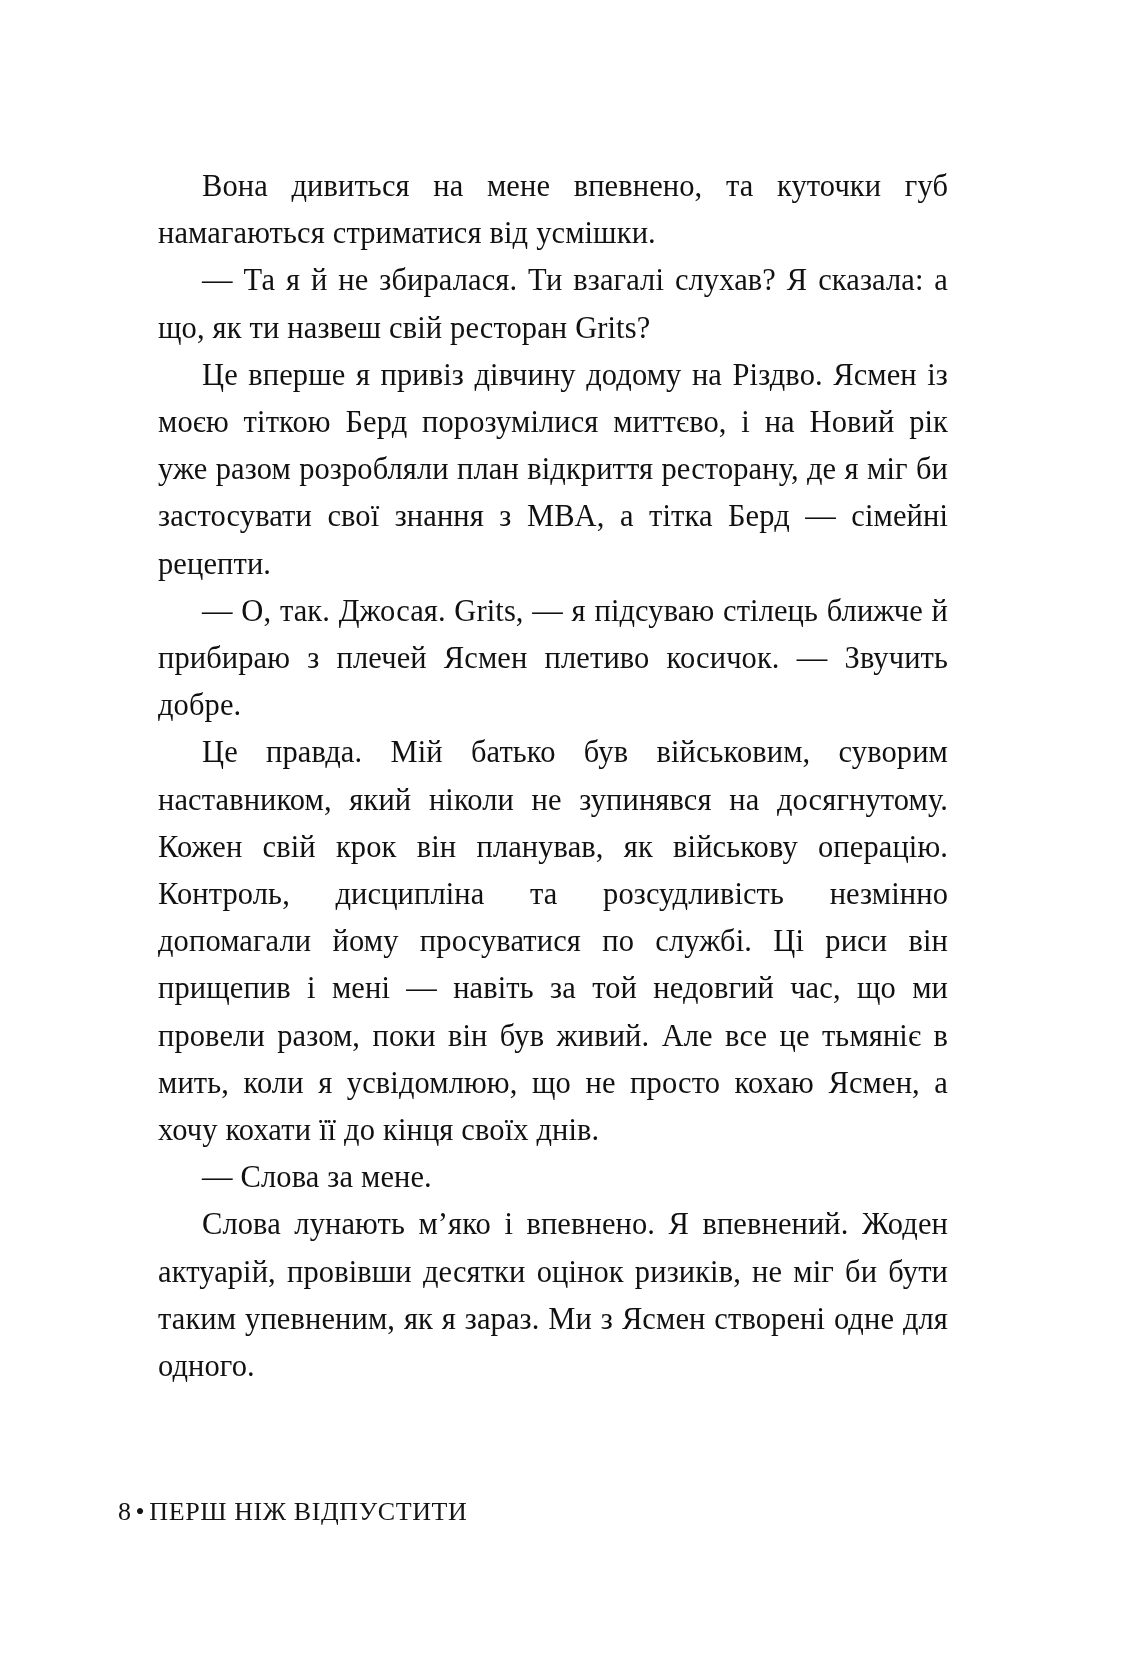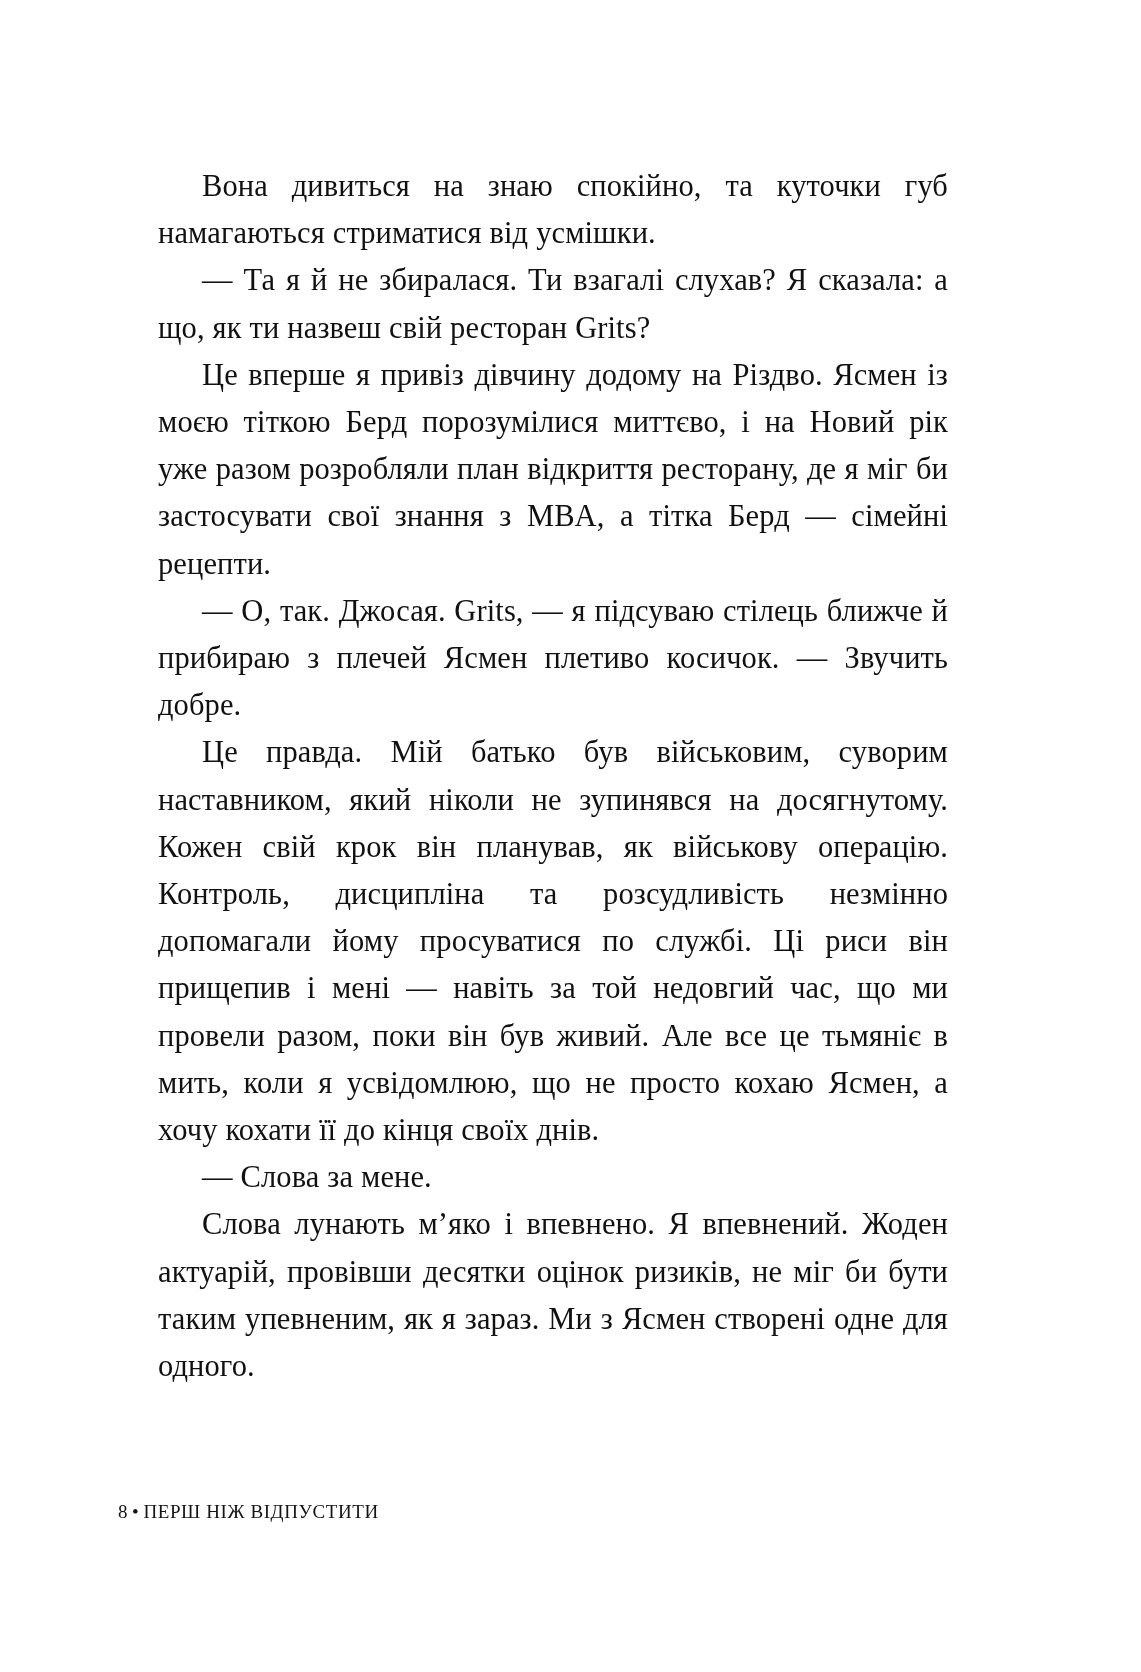--- a/index.html
+++ b/index.html
@@ -46,37 +46,37 @@
     font-family: Liberation Serif, serif;
   }
   
   .para.nolast {
     text-align: justify;
   }
   .footer {
     position: absolute;
     left: 118px;
     top: 1497px;
-    font-size: 19px;
+    font-size: 26px;
     line-height: 30px;
     letter-spacing: 0.6px;
     color: #141414;
     white-space: nowrap;
   }
   .footer .sep {
     padding: 0 4px;
   }
 </style>
 </head>
 <body>
 
 <div class="page">
 
   <div class="text-block">
-    <p class="para nolast">Вона дивиться на знаю спокійно, та куточки губ намагаються стриматися від усмішки.</p>
+    <p class="para nolast">Вона дивиться на мене впевнено, та куточки губ намагаються стриматися від усмішки.</p>
     <p class="para nolast">— Та я й не збиралася. Ти взагалі слухав? Я сказала: а що, як ти назвеш свій ресторан Grits?</p>
     <p class="para nolast">Це вперше я привіз дівчину додому на Різдво. Ясмен із моєю тіткою Берд порозумілися миттєво, і на Новий рік уже разом розробляли план відкриття ресторану, де я міг би застосувати свої знання з MBA, а тітка Берд — сімейні рецепти.</p>
     <p class="para nolast">— О, так. Джосая. Grits, — я підсуваю стілець ближче й прибираю з плечей Ясмен плетиво косичок. — Звучить добре.</p>
     <p class="para nolast">Це правда. Мій батько був військовим, суворим наставником, який ніколи не зупинявся на досягнутому. Кожен свій крок він планував, як військову операцію. Контроль, дисципліна та розсудливість незмінно допомагали йому просуватися по службі. Ці риси він прищепив і мені — навіть за той недовгий час, що ми провели разом, поки він був живий. Але все це тьмяніє в мить, коли я усвідомлюю, що не просто кохаю Ясмен, а хочу кохати її до кінця своїх днів.</p>
     <p class="para nolast">— Слова за мене.</p>
     <p class="para nolast">Слова лунають м’яко і впевнено. Я впевнений. Жоден актуарій, провівши десятки оцінок ризиків, не міг би бути таким упевненим, як я зараз. Ми з Ясмен створені одне для одного.</p>
   </div>
 
   <div class="footer">
     <span>8</span><span class="sep">•</span><span>ПЕРШ НІЖ ВІДПУСТИТИ</span>

